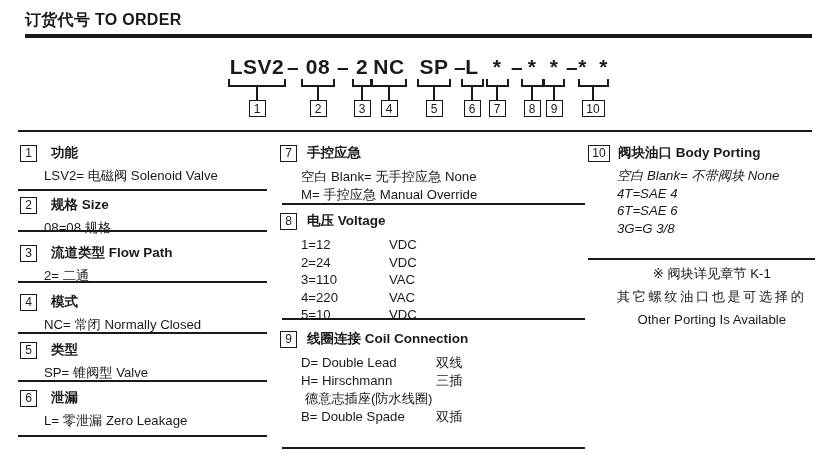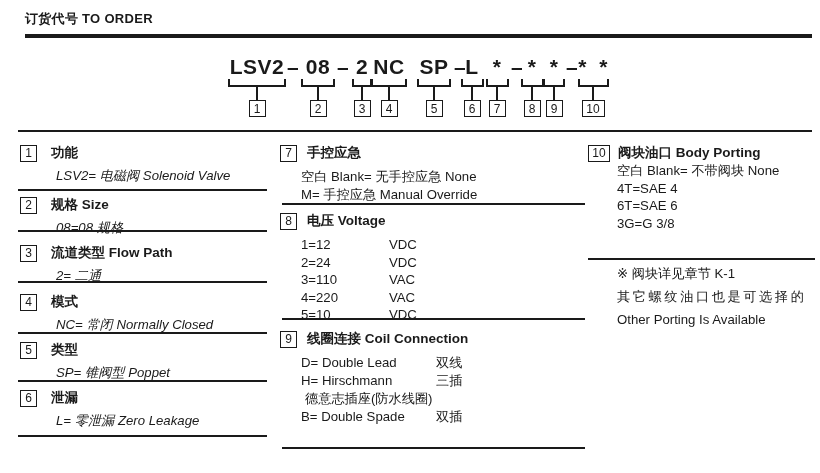--- a/index.html
+++ b/index.html
@@ -1,46 +1,46 @@
 <!DOCTYPE html>
 <html><head>
 <meta charset="utf-8">
 <style>
   html,body{margin:0;padding:0;background:#ffffff;}
   .page{
     position:relative;width:820px;height:473px;background:#ffffff;overflow:hidden;
     font-family:"Liberation Sans","DejaVu Sans",sans-serif;color:#1a1a1a;
   }
   
-  .doc-title{position:absolute;left:25px;top:10px;font-size:13px;font-weight:bold;letter-spacing:.3px;}
+  .doc-title{position:absolute;left:25px;top:10px;font-size:16px;font-weight:bold;letter-spacing:.3px;}
   .rule{position:absolute;background:#1a1a1a;}
   .rule-thick{height:4px;}
   .rule-thin{height:1.6px;}
   
   .seg{position:absolute;top:55px;width:70px;display:flex;flex-direction:column;align-items:center;}
   .seg-text{font-size:21px;font-weight:bold;letter-spacing:.5px;line-height:24px;height:24px;white-space:pre;}
   .bracket{height:6px;border-left:2px solid #1a1a1a;border-right:2px solid #1a1a1a;border-bottom:2px solid #1a1a1a;}
   .stem{width:2px;height:13px;background:#1a1a1a;}
   .numbox{box-sizing:border-box;border:1.5px solid #1a1a1a;display:flex;align-items:center;justify-content:center;
           font-size:12px;line-height:1;background:#fff;}
   .seg .numbox{width:17px;height:17px;}
   .seg .numbox.wide{width:23px;}
   .code-dash{position:absolute;top:55px;font-size:21px;font-weight:bold;line-height:24px;}
   
   .sec{position:absolute;}
   .sec-head{display:flex;align-items:center;}
   .sec-head .numbox{width:17px;height:17px;flex:0 0 auto;}
   .sec-title{font-size:13.5px;font-weight:bold;margin-left:14px;white-space:nowrap;}
   .sec-body{font-size:13.2px;line-height:17.5px;white-space:nowrap;}
-  .sec-left .sec-body{margin-left:36px;margin-top:5px;font-style:italic;}
+  .sec-left .sec-body{margin-left:24px;margin-top:5px;}
   .sec-mid .sec-title{margin-left:10px;text-align:right;}
   .sec-mid .sec-body{margin-left:21px;margin-top:6px;}
   .sec-right .numbox{width:22px;}
   .sec-right .sec-title{margin-left:8px;}
-  .sec-right .sec-body{margin-left:29px;line-height:17.6px;}
+  .sec-right .sec-body{margin-left:29px;margin-top:5px;line-height:17.6px;font-style:italic;}
   .volt-row{display:flex;}
   .volt-code{width:88px;}
   .coil-row{display:flex;line-height:18px;}
   .coil-text{min-width:135px;}
   .coil-indent{margin-left:4px;line-height:18px;}
   
   .note{position:absolute;font-size:13.2px;line-height:23px;white-space:nowrap;}
   .note .cjk-spaced{letter-spacing:2.6px;}
 </style>
 </head>
@@ -165,21 +165,21 @@
     </div>
     <div class="sec-body">NC= 常闭 Normally Closed</div>
   </div>
   <div class="rule rule-thin" style="left:18px;top:332px;width:249px;"></div>
 
   <div class="sec sec-left" style="left:20px;top:341px;">
     <div class="sec-head">
       <span class="numbox">5</span>
       <span class="sec-title">类型</span>
     </div>
-    <div class="sec-body">SP= 锥阀型 Poppet</div>
+    <div class="sec-body">SP= 锥阀型 Valve</div>
   </div>
   <div class="rule rule-thin" style="left:18px;top:380px;width:249px;"></div>
 
   <div class="sec sec-left" style="left:20px;top:389px;">
     <div class="sec-head">
       <span class="numbox">6</span>
       <span class="sec-title">泄漏</span>
     </div>
     <div class="sec-body">L= 零泄漏 Zero Leakage</div>
   </div>
@@ -257,19 +257,19 @@
     </div>
     <div class="sec-body">
       <div>空白 Blank= 不带阀块 None</div>
       <div>4T=SAE 4</div>
       <div>6T=SAE 6</div>
       <div>3G=G 3/8</div>
     </div>
   </div>
   <div class="rule rule-thin" style="left:588px;top:258px;width:227px;"></div>
 
-  <div class="note" style="left:617px;top:262px;">
+  <div class="note" style="left:617px;top:262px;text-align:center;">
     <div>※ 阀块详见章节 K-1</div>
     <div class="cjk-spaced">其它螺纹油口也是可选择的</div>
     <div>Other Porting Is Available</div>
   </div>
 
 </div>
 
 </body></html>

